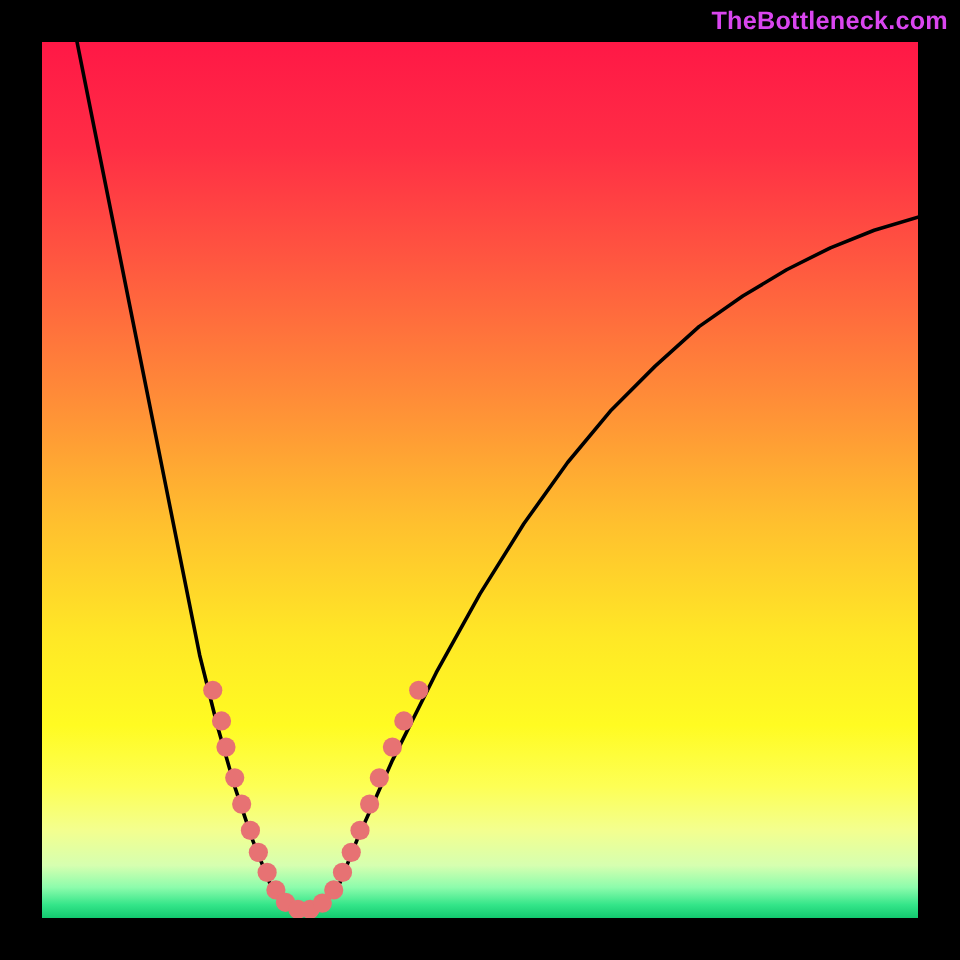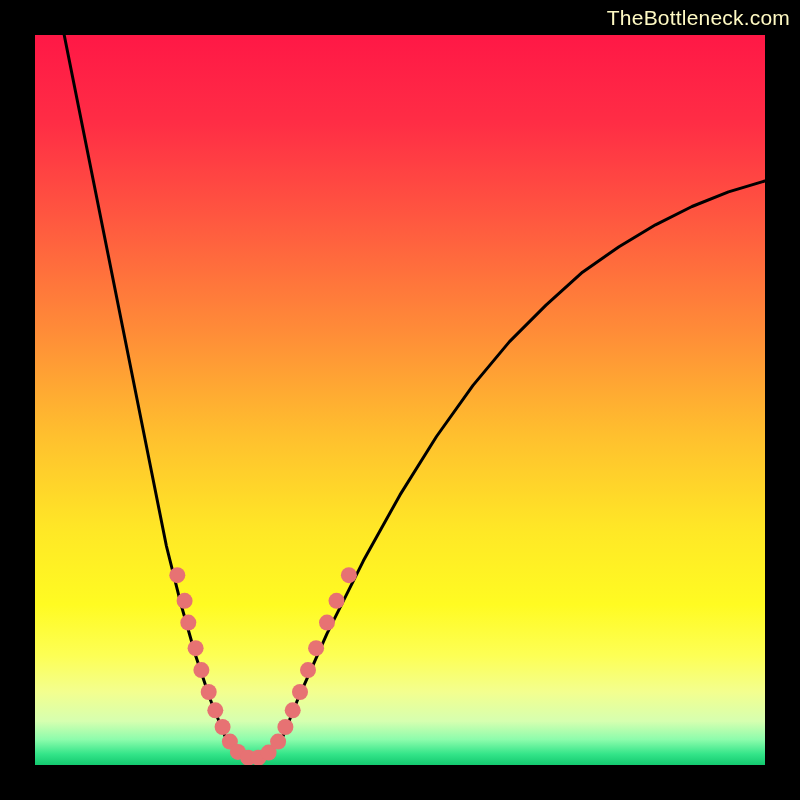--- a/index.html
+++ b/index.html
@@ -35,23 +35,23 @@
   .curve-svg {
     position: absolute;
     left: 0; top: 0;
     width: 100%; height: 100%;
     overflow: visible;
   }
   .watermark {
     position: absolute;
     top: 6px;
     right: 10px;
-    color: #fef9c3;
+    color: #d946ef;
     font-size: 21px;
-    font-weight: 400;
+    font-weight: 700;
     letter-spacing: 0.2px;
   }
 </style>
 </head>
 <body>
 
 <div class="frame">
 
   <div class="plot-area">
 

